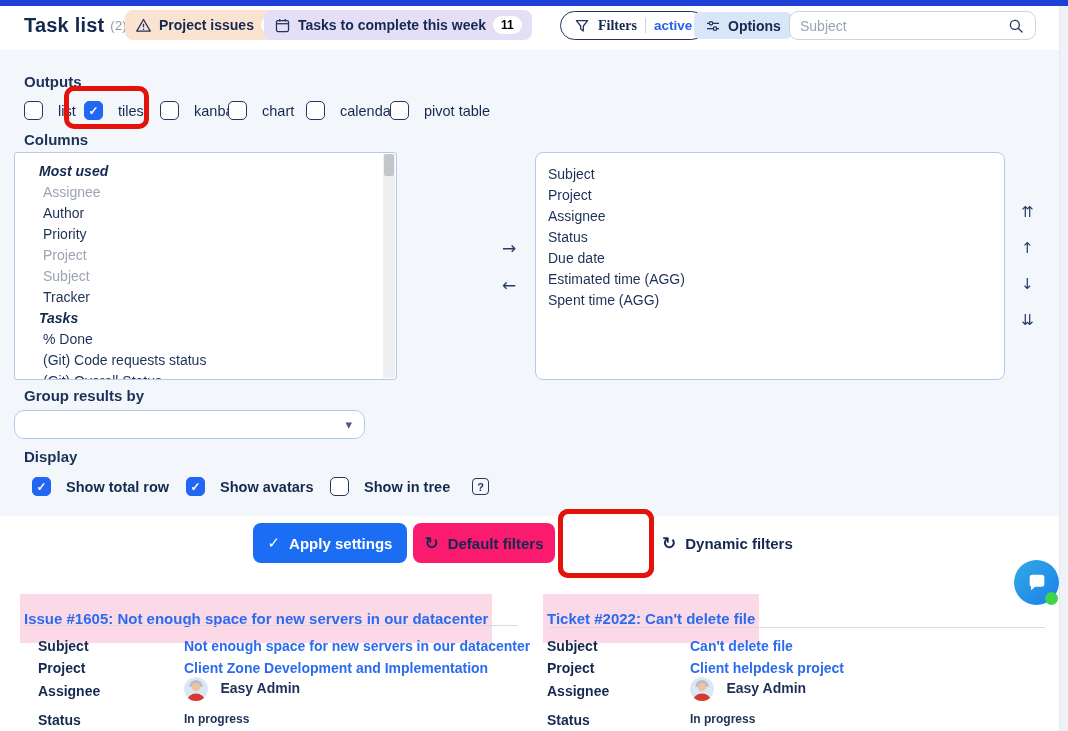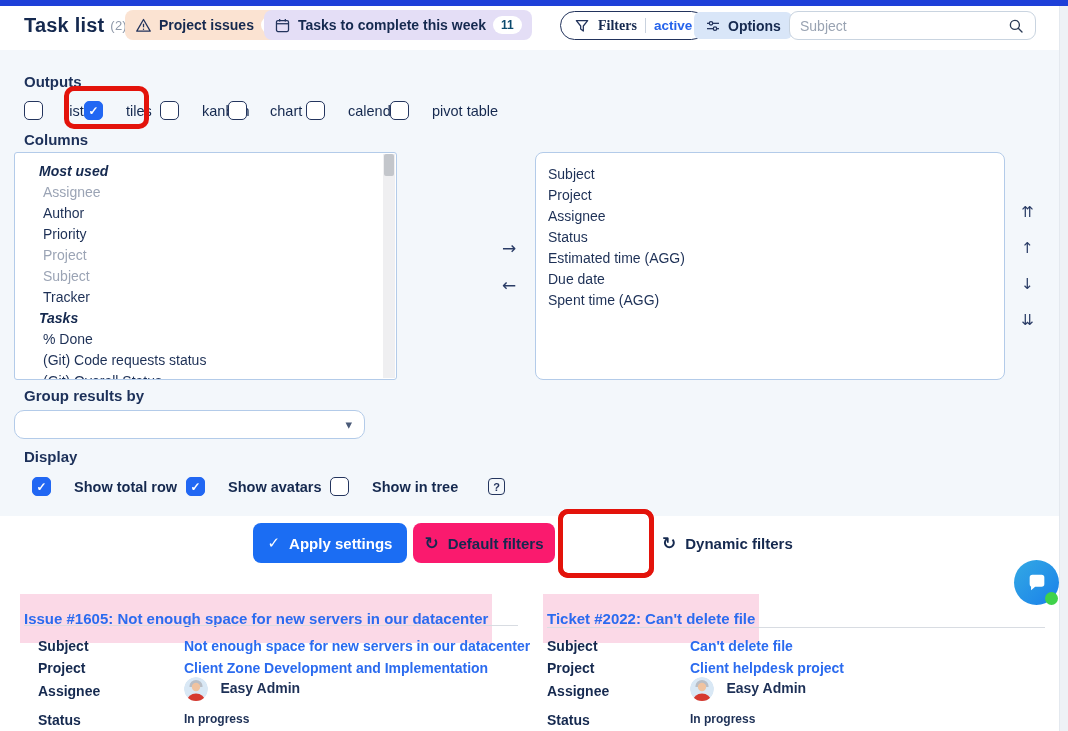--- a/index.html
+++ b/index.html
@@ -7,38 +7,38 @@
   body { font-family:"Liberation Sans", sans-serif; background:#fff; }
   .stage { position:relative; width:1068px; height:731px; background:#fff; overflow:hidden; }
   .abs { position:absolute; }
 
   
   .topbar { left:0; top:0; width:1068px; height:6px; background:#1e40d8; }
   .header { left:0; top:6px; width:1068px; height:44px; background:#ffffff; }
   .page-title { left:24px; top:14px; font-size:20px; font-weight:bold; color:#15294f; letter-spacing:.2px; }
   .page-count { font-size:13px; font-weight:normal; color:#8e98a8; margin-left:6px; vertical-align:2px; }
   .badge { top:10px; height:30px; border-radius:8px; display:flex; align-items:center; gap:7px; padding:0 10px; font-size:14px; font-weight:600; color:#15294f; cursor:pointer; }
-  .badge .pill { background:#fff; border-radius:999px; font-size:12px; font-weight:bold; padding:2px 8px; color:#0c4a6e; }
+  .badge .pill { background:#fff; border-radius:999px; font-size:12px; font-weight:bold; padding:2px 8px; color:#000000; }
   .badge-issues { left:125px; background:#fbe3d2; }
   .badge-week { left:264px; background:#e4def6;text-align:center; }
   .btn-filters { left:560px; top:11px; height:29px; background:#fff; border:1.6px solid #22335c; border-radius:999px; display:flex; align-items:center; gap:8px; padding:0 13px; cursor:pointer; }
   .btn-filters .lbl { font-size:14px; font-weight:bold; color:#15294f;font-family:Liberation Serif, serif; }
   .btn-filters .sep { width:1px; height:15px; background:#c9d2de; }
   .btn-filters .active { font-size:13.5px; font-weight:600; color:#2563eb; }
   .btn-options { left:694px; top:12px; height:27px; background:#d9e6f8; border:none; border-radius:6px; display:flex; align-items:center; gap:7px; padding:0 11px; font-size:14px; font-weight:600; color:#15294f; cursor:pointer; }
   .search-wrap { left:789px; top:11px; width:247px; height:29px; background:#fff; border:1px solid #c9d4e0; border-radius:9px; display:flex; align-items:center; padding:0 10px; }
   .search-wrap input { border:none; outline:none; flex:1; font-size:14px; color:#2a3a55; font-family:"Liberation Sans", sans-serif; background:transparent; }
   .search-wrap input::placeholder { color:#99a3b2; }
 
   
   .settings-bg { left:0; top:50px; width:1060px; height:466px; background:#f3f7fb; }
   .scrolltrack { left:1059px; top:6px; width:9px; height:725px; background:#eef2f6; border-left:1px solid #e4e9ef; }
   .sec-label { font-size:15px; font-weight:600; color:#1c3059; }
 
-  .cb-item { display:flex; align-items:center; gap:23px; cursor:pointer; }
+  .cb-item { display:flex; align-items:center; gap:15px; cursor:pointer; }
   .cb { width:19px; height:19px; border:1.7px solid #24355e; border-radius:5px; background:#fff; display:flex; align-items:center; justify-content:center; }
   .cb.checked { background:#2167f3; border-color:#2167f3; color:#fff; font-size:12px; font-weight:bold; }
   .cb-label { font-size:14.5px; color:#15294f; }
 
   .redbox { border:5px solid #e3130b; border-radius:10px; background:transparent; pointer-events:none; z-index:30; }
 
   .listbox { background:#fff; border:1px solid #b3cbe9; overflow:hidden; }
   .listbox ul { list-style:none; }
   .listbox li { height:21px; line-height:21px; font-size:14px; color:#1d3056; white-space:nowrap; cursor:pointer; }
   .listbox li.group { font-weight:bold; font-style:italic; padding-left:24px; color:#15294f; }
@@ -195,22 +195,22 @@
 
   <div class="abs mv-arrow" style="left:502px; top:240px;">→</div>
   <div class="abs mv-arrow" style="left:502px; top:277px;">←</div>
 
   <div class="abs listbox" style="left:535px; top:152px; width:470px; height:228px; border-radius:8px;">
     <ul style="padding-top:11px; padding-left:12px;">
       <li>Subject</li>
       <li>Project</li>
       <li>Assignee</li>
       <li>Status</li>
+      <li>Due date</li>
       <li>Estimated time (AGG)</li>
-      <li>Due date</li>
       <li>Spent time (AGG)</li>
     </ul>
   </div>
 
   <div class="abs ord-icon" style="left:1021px; top:205px;">⇈</div>
   <div class="abs ord-icon" style="left:1021px; top:241px;">↑</div>
   <div class="abs ord-icon" style="left:1021px; top:277px;">↓</div>
   <div class="abs ord-icon" style="left:1021px; top:313px;">⇊</div>
 
   <div class="abs sec-label" style="left:24px; top:387px;">Group results by</div>

